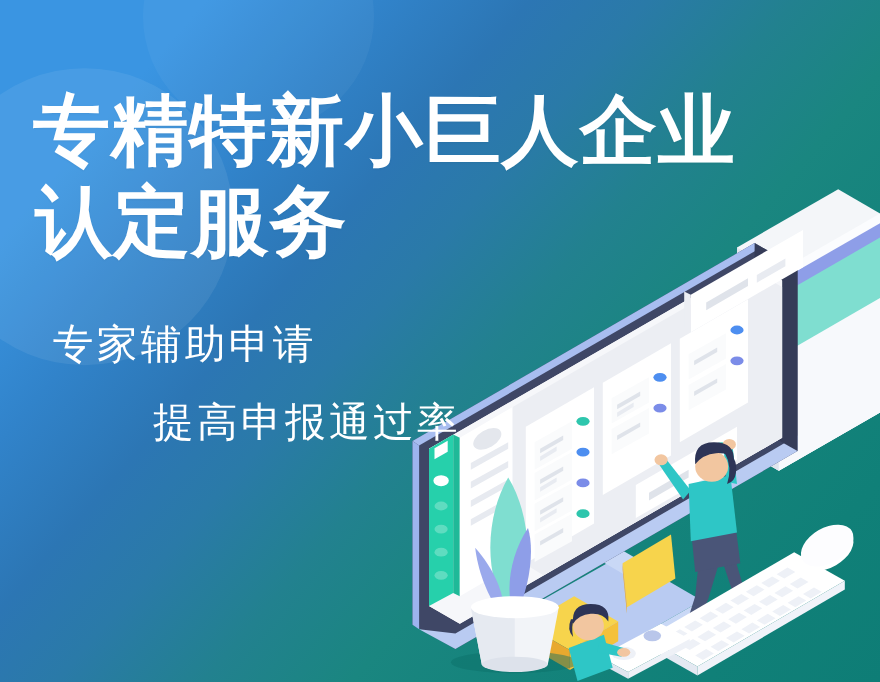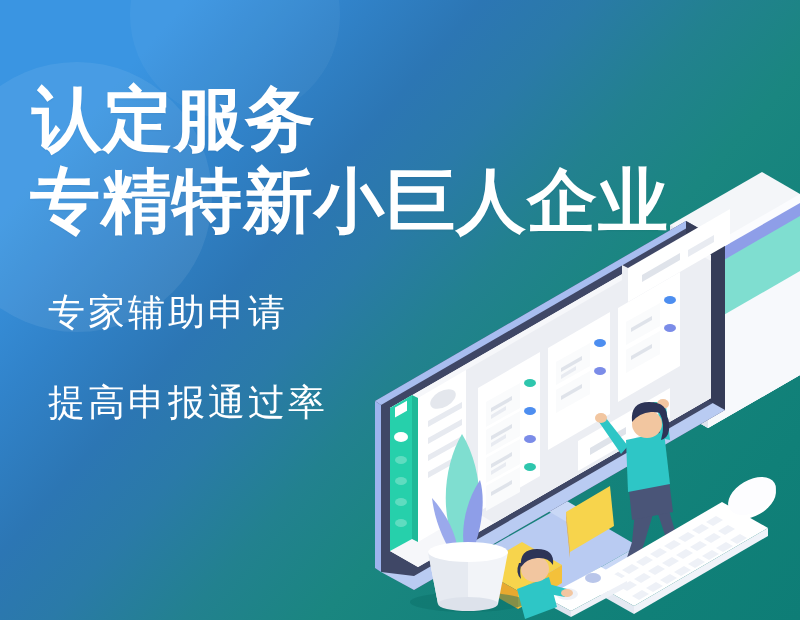--- a/index.html
+++ b/index.html
@@ -60,21 +60,21 @@
   .subline {
     color: #ffffff;
     font-size: 37px;
     font-weight: normal;
     line-height: 46px;
     letter-spacing: 3px;
     margin-left: 18px;
     white-space: nowrap;
     margin-top: 42px;
   }
-  .subline + .subline { margin-top: 44px; }
+  .subline + .subline { margin-top: 25px; text-align: center; }
 
   
   #illustration {
     position: absolute;
     right: 0;
     bottom: 0;
     width: 430px;
     height: 470px;
     z-index: 4;
   }
@@ -98,22 +98,22 @@
 </style>
 </head>
 <body>
 
 <div id="banner">
 
   <div class="deco-circle" id="circle-a"></div>
   <div class="deco-circle" id="circle-b"></div>
 
   <div class="text-block">
+    <div class="headline line1">专精特新小巨人企业</div>
     <div class="headline line2">认定服务</div>
-    <div class="headline line1">专精特新小巨人企业</div>
 
     <div class="sub-list">
       <div class="subline">专家辅助申请</div>
       <div class="subline">提高申报通过率</div>
     </div>
   </div>
 
   <svg id="illustration" viewBox="0 0 430 470">
 
     <g>

